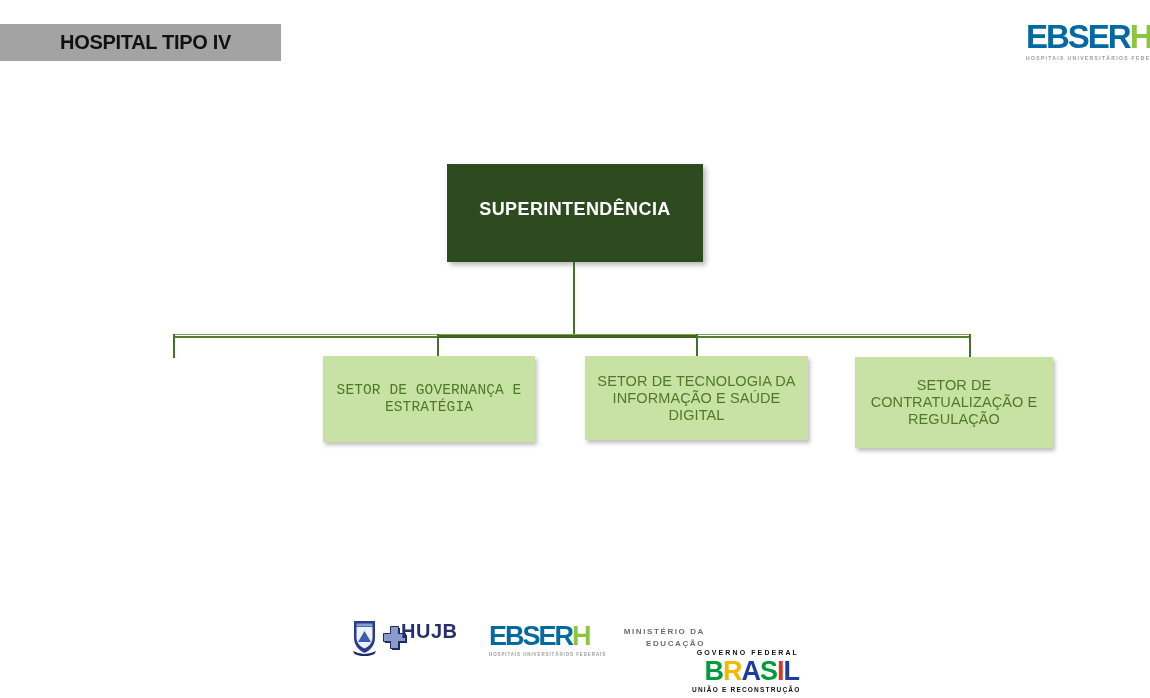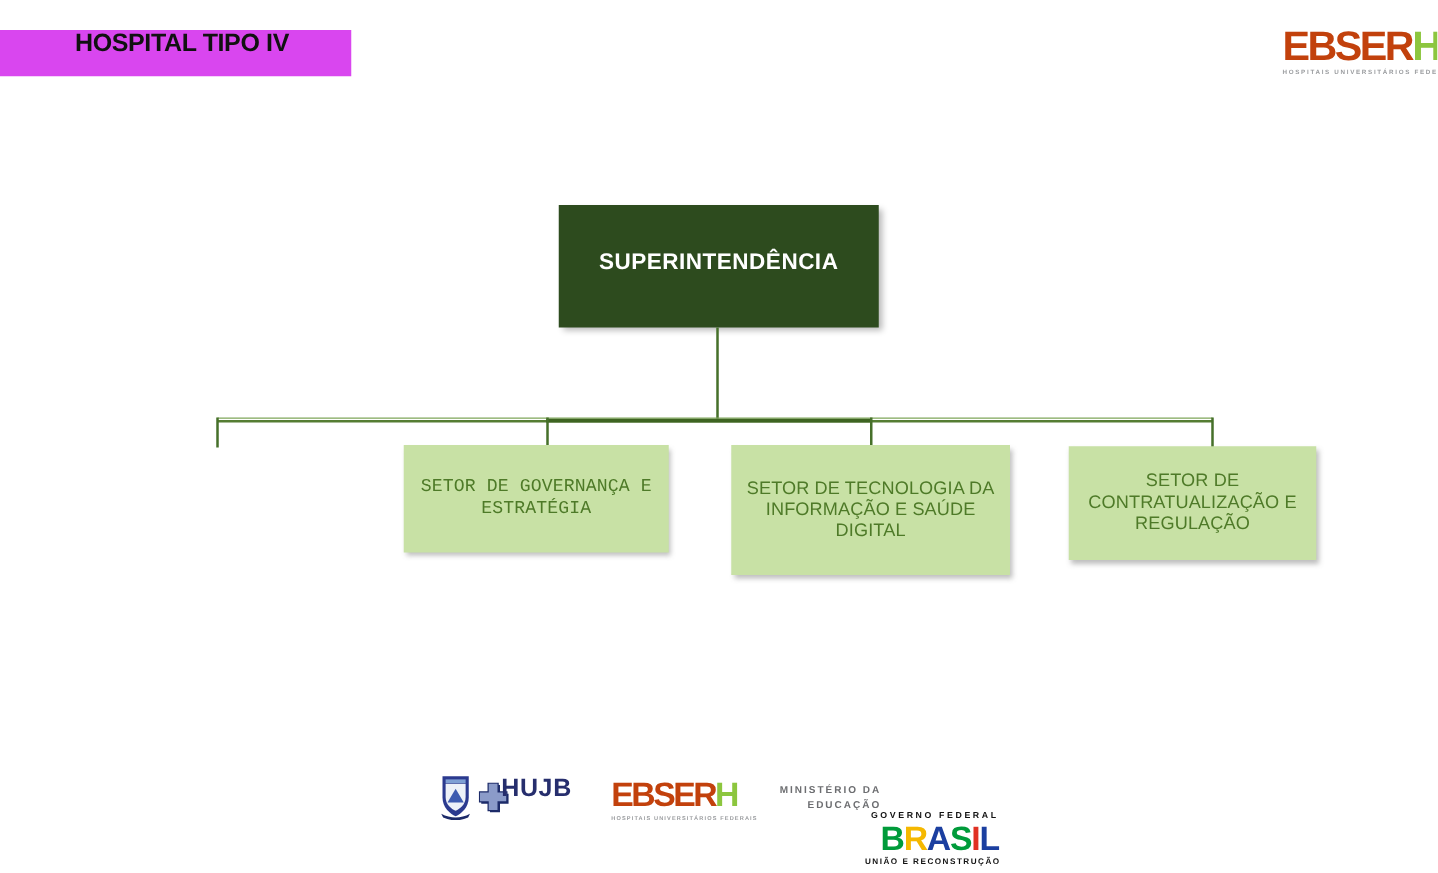--- a/index.html
+++ b/index.html
@@ -2,31 +2,31 @@
 <html><head>
 <meta charset="utf-8">
 <style>
   html,body{margin:0;padding:0;background:#ffffff;}
   #page{
     position:relative;width:1150px;height:698px;background:#ffffff;overflow:hidden;
     font-family:"Liberation Sans","DejaVu Sans",sans-serif;
   }
   
   .banner{
-    position:absolute;left:0;top:24px;width:281px;height:37px;background:#d946ef;
-    display:flex;align-items:flex-start;
+    position:absolute;left:0;top:24px;width:281px;height:37px;background:#a3a3a3;
+    display:flex;align-items:center;
   }
   .banner .title{
     padding-left:60px;font-size:20px;font-weight:bold;color:#111111;letter-spacing:-0.3px;
     white-space:nowrap;
   }
   
   .ebserh{position:absolute;text-align:left;line-height:1;}
   .ebserh .word{font-weight:bold;letter-spacing:-2px;white-space:nowrap;}
-  .ebserh .main{color:#c2410c;}
+  .ebserh .main{color:#0369a1;}
   .ebserh .accent{color:#8CC63E;}
   .ebserh .tag{color:#9A9C9F;font-weight:bold;white-space:nowrap;margin-top:3px;}
   .ebserh-top{left:1026px;top:20px;width:124px;}
   .ebserh-top .word{font-size:33px;}
   .ebserh-top .tag{font-size:5px;letter-spacing:1.35px;}
   .ebserh-foot{left:489px;top:623px;width:108px;}
   .ebserh-foot .word{font-size:27px;}
   .ebserh-foot .tag{font-size:4.5px;letter-spacing:0.9px;}
   
   .rootbox{
@@ -50,21 +50,21 @@
   .drop4{left:969px;height:24px;}
   .childbox{
     position:absolute;background:#C8E1A5;
     box-shadow:2px 3px 4px rgba(110,110,110,0.45);
     display:flex;align-items:center;justify-content:center;
     text-align:center;padding:0 8px;box-sizing:border-box;
   }
   .childbox .lbl{color:#4E7A28;font-size:14.5px;line-height:17px;letter-spacing:0.1px;}
   .cb1{left:65px;top:357px;width:219px;height:86px;}
   .cb2{left:323px;top:356px;width:212px;height:86px;font-family:Liberation Mono, monospace;}
-  .cb3{left:585px;top:356px;width:223px;height:104px;}
+  .cb3{left:585px;top:356px;width:223px;height:84px;}
   .cb4{left:855px;top:357px;width:198px;height:91px;}
   
   .crest{position:absolute;left:351px;top:620px;}
   .hujb-cross{position:absolute;left:383px;top:626px;}
   .hujb-word{
     position:absolute;left:401px;top:621px;font-size:20px;font-weight:bold;color:#262E6D;
     letter-spacing:0.5px;line-height:1;
   }
   .ministerio{
     position:absolute;left:595px;top:626px;width:85px;text-align:right;

